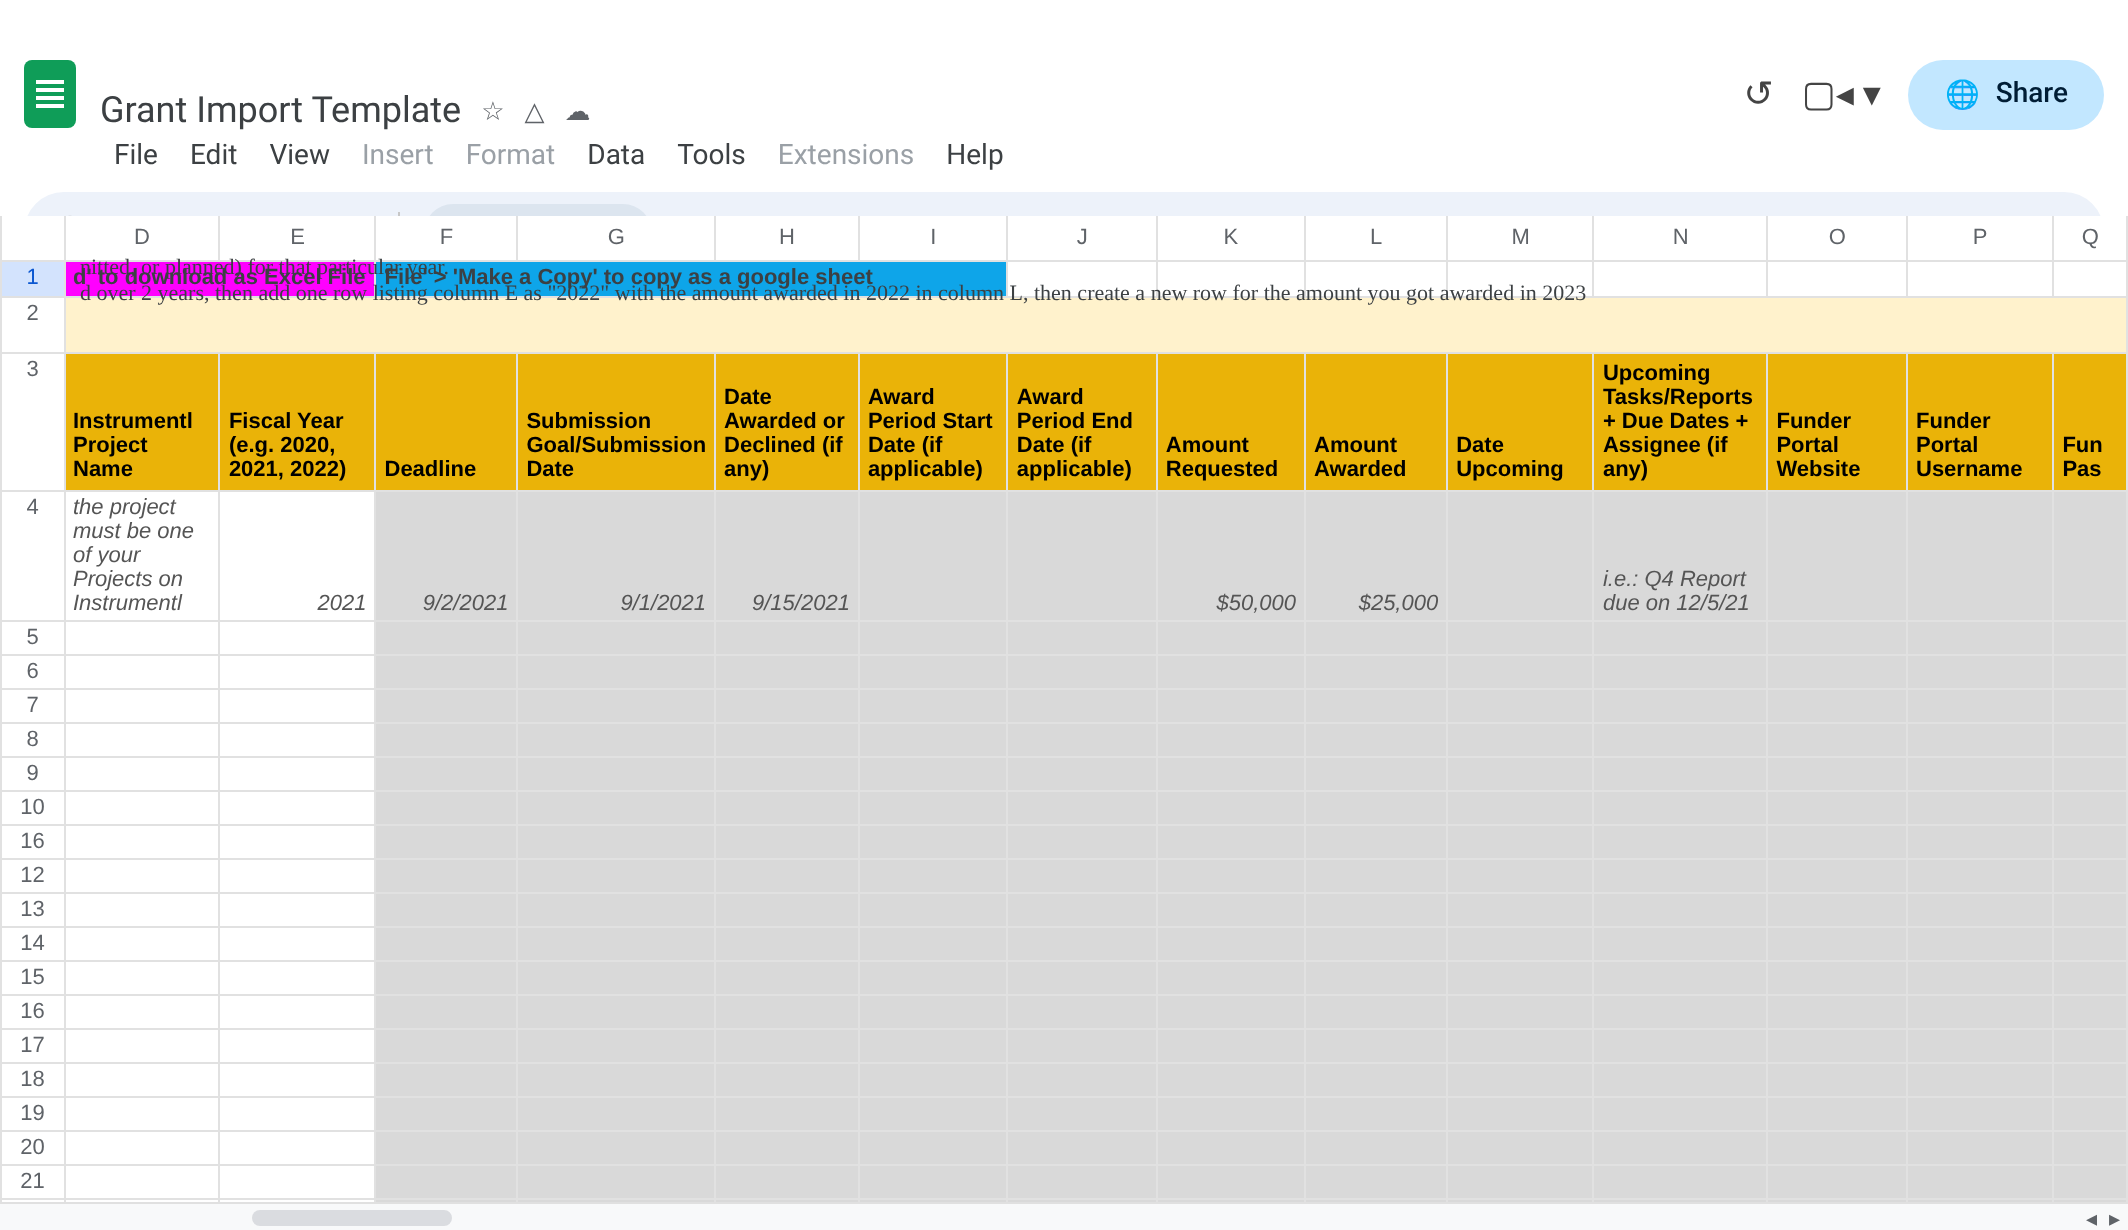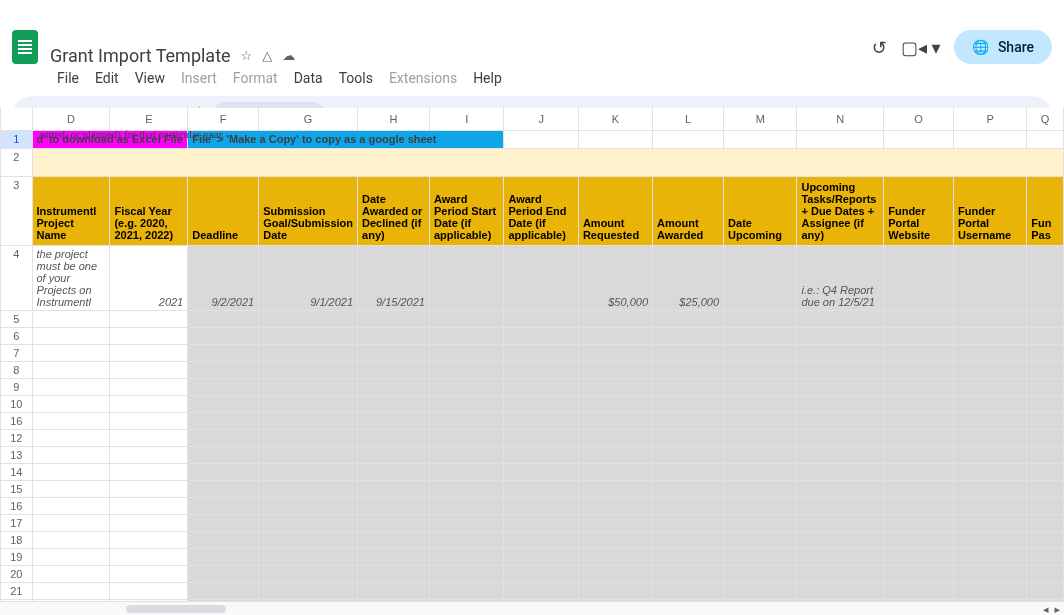--- a/index.html
+++ b/index.html
@@ -525,20 +525,21 @@
             <td class="grey"></td>
             <td class="grey"></td>
             <td class="grey"></td>
             <td class="grey"></td>
           </tr>
         </tbody>
 </table>
 
 <div class="row2-content">
   <span>nitted, or planned) for that particular year.</span><br>
+  <span>d over 2 years, then add one row listing column E as "2022" with the amount awarded in 2022 in column L, then create a new row for the amount you got awarded in 2023</span>
 </div>
 
 </div>
 </div>
 
 <div class="bottom-scroll">
   <div class="scroll-thumb"></div>
   <div class="scroll-arrows">
     <span>◂</span>
     <span>▸</span>

